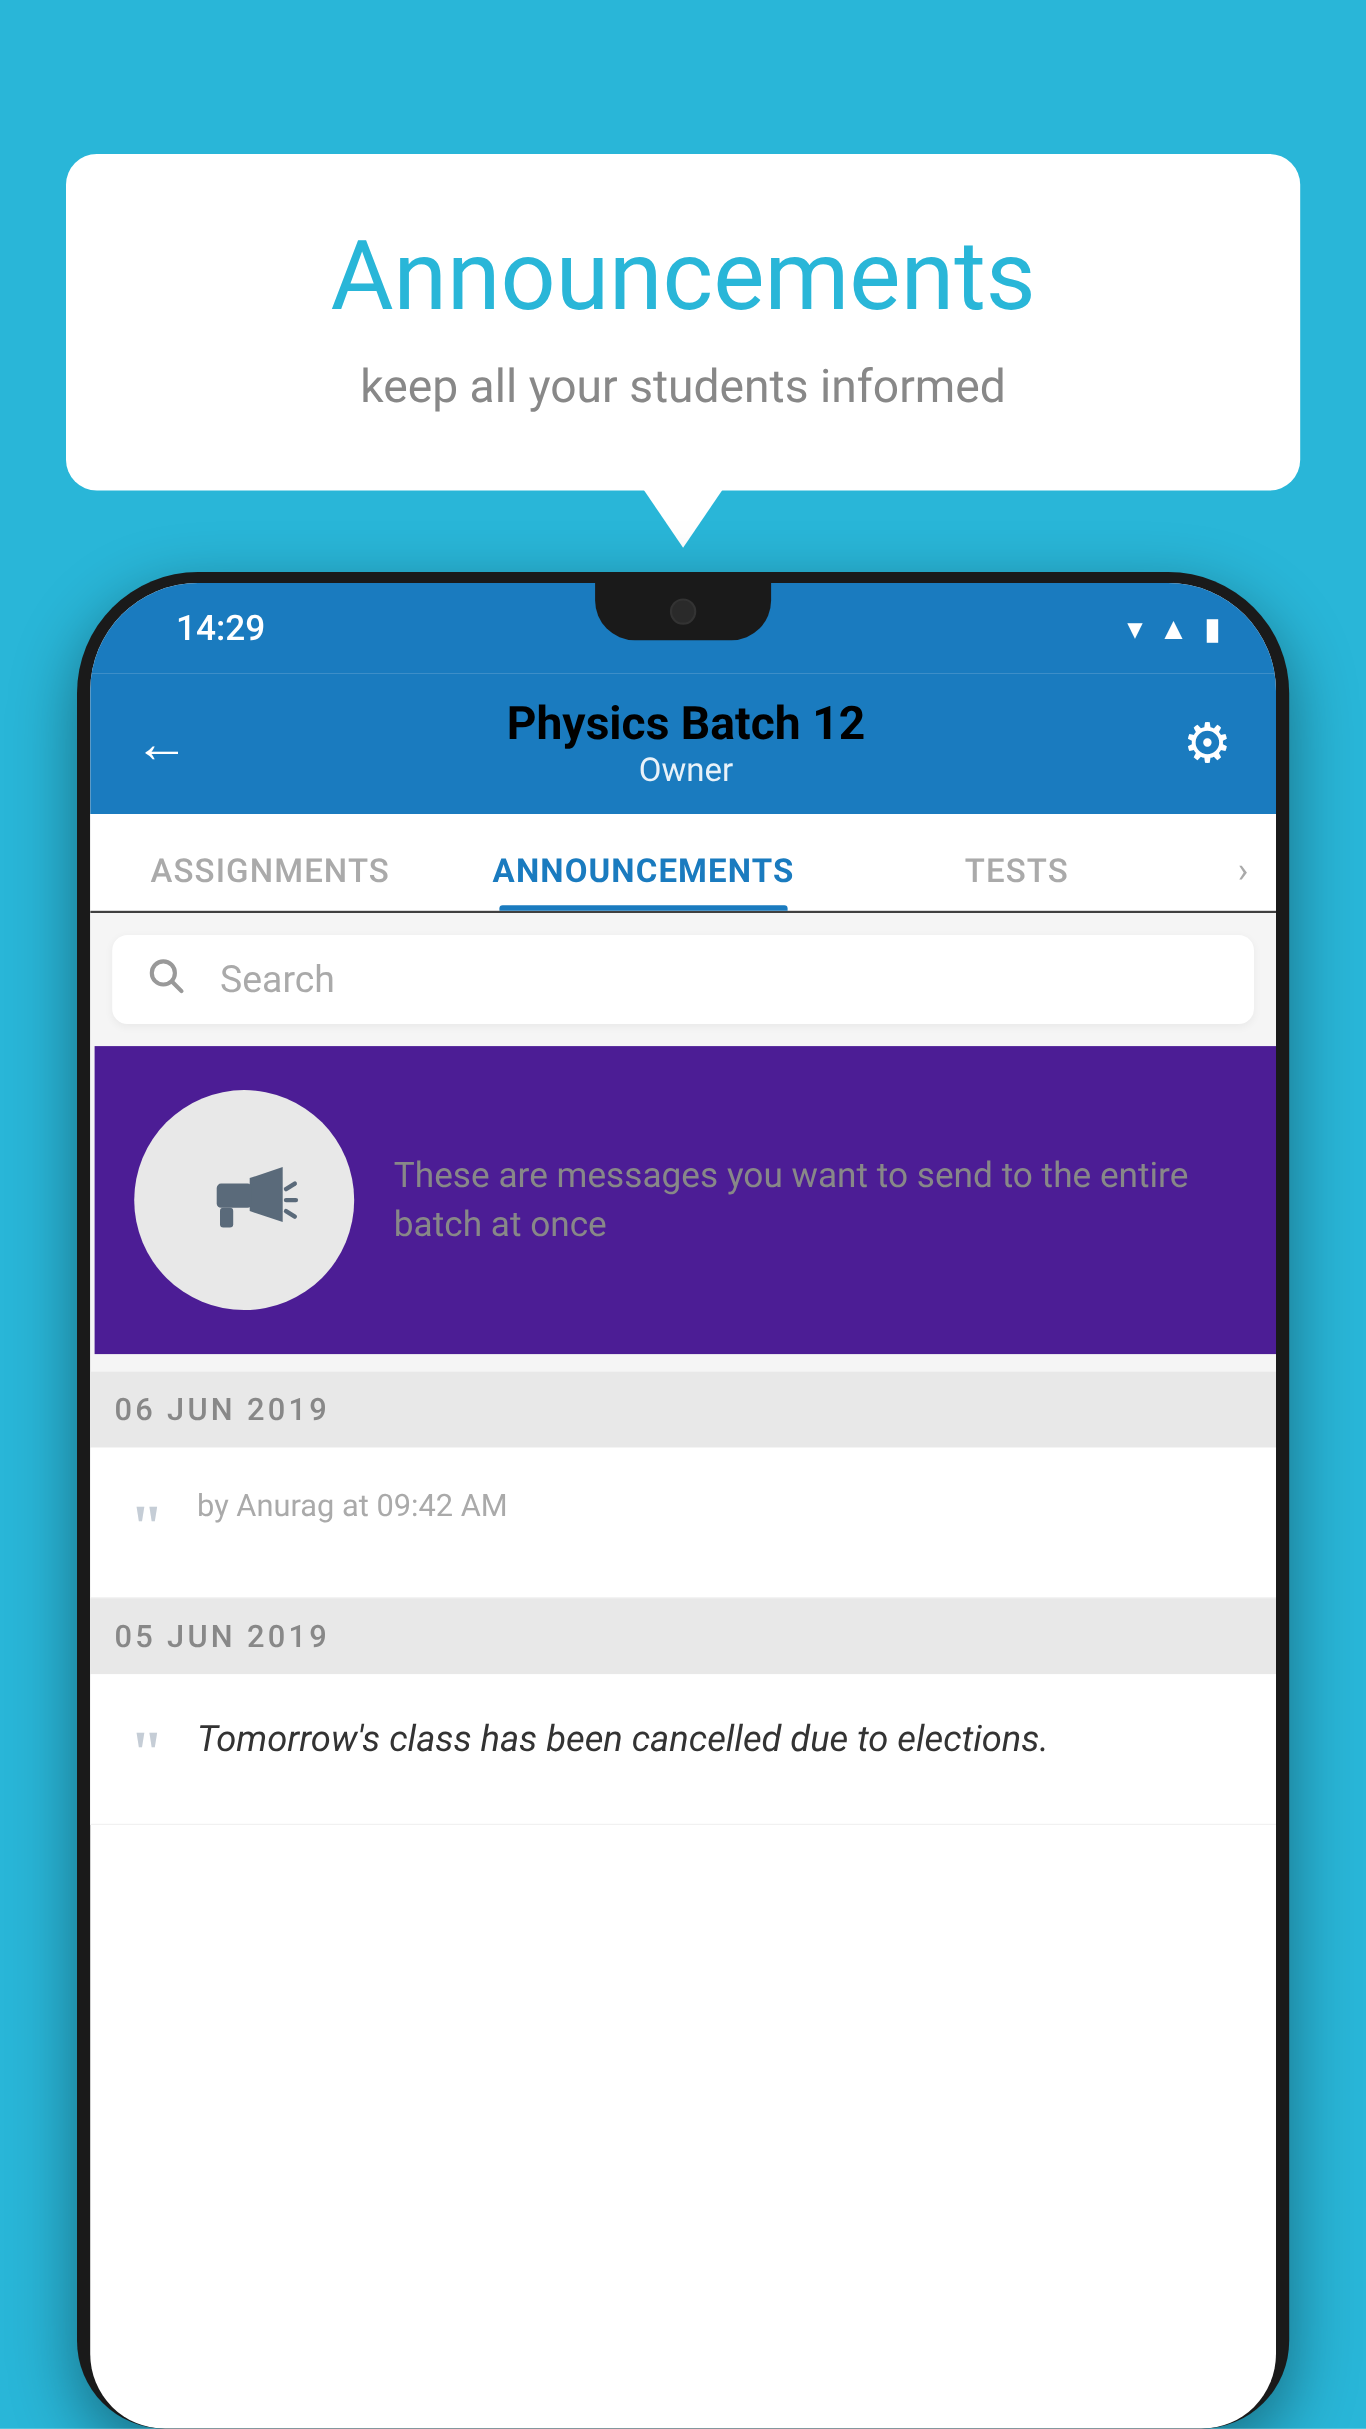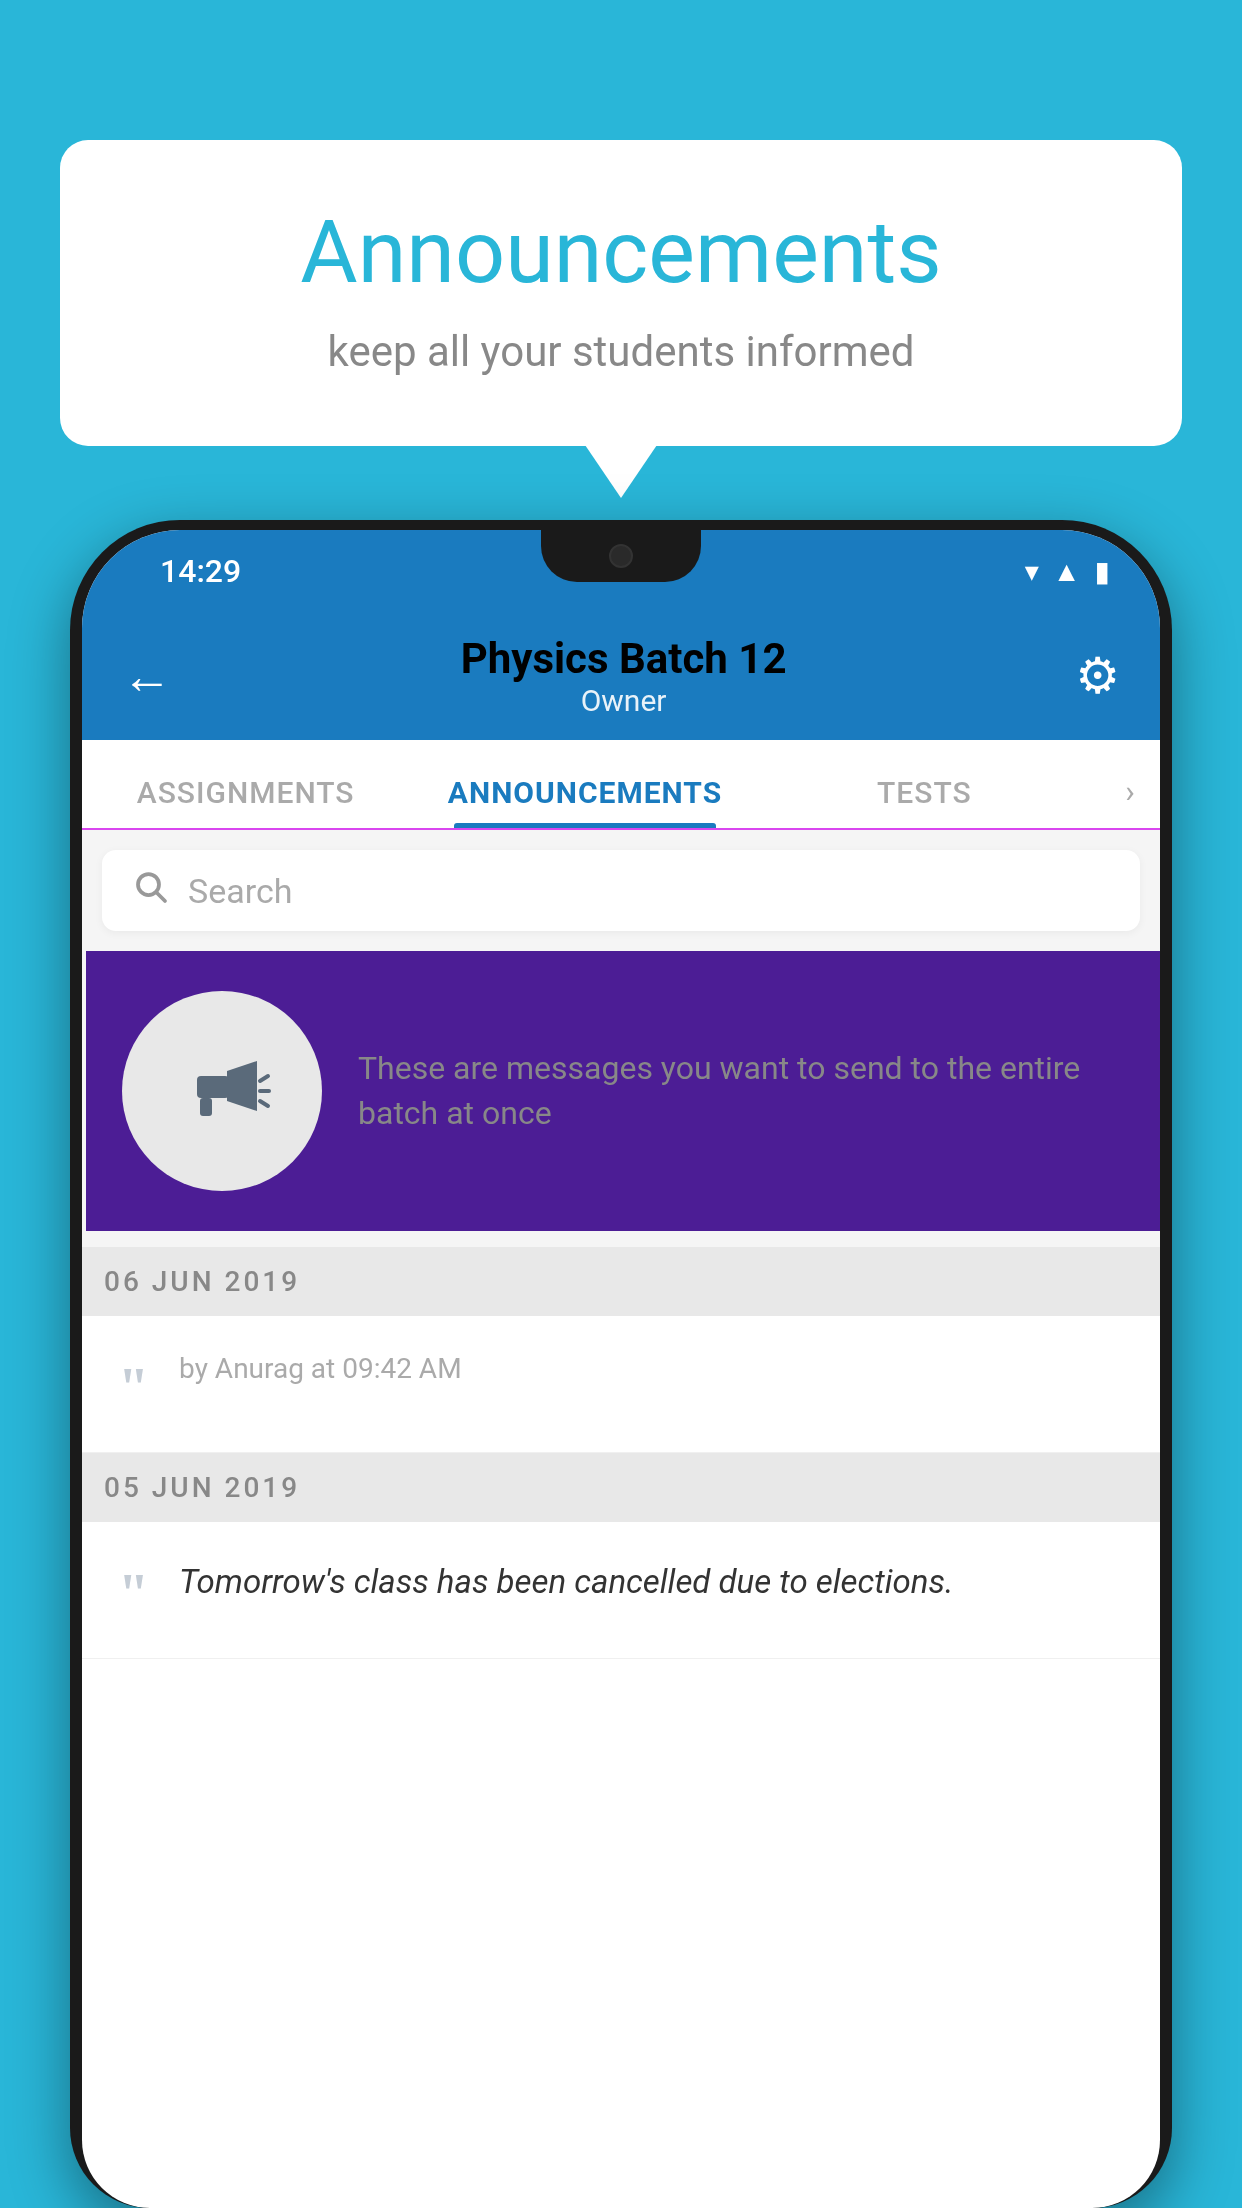--- a/index.html
+++ b/index.html
@@ -169,21 +169,21 @@
     .header-gear {
       color: white;
       font-size: 50px;
       cursor: pointer;
     }
 
     
     .tabs-bar {
       background: white;
       display: flex;
-      border-bottom: 2px solid #d946ef;
+      border-bottom: 2px solid #404040;
       height: 90px;
       align-items: flex-end;
       gap: 12px;
     }
 
     .tab-item {
       flex: 1;
       text-align: center;
       padding-bottom: 18px;
       font-size: 30px;
@@ -227,21 +227,21 @@
     }
 
     
     .search-bar {
       background: white;
       margin: 20px 20px;
       border-radius: 14px;
       display: flex;
       align-items: center;
       padding: 18px 30px;
-      gap: 20px;
+      gap: 32px;
       box-shadow: 0 2px 8px rgba(0,0,0,0.05);
     }
 
     .search-icon-svg {
       color: #999;
       font-size: 36px;
     }
 
     .search-placeholder-text {
       font-size: 34px;

